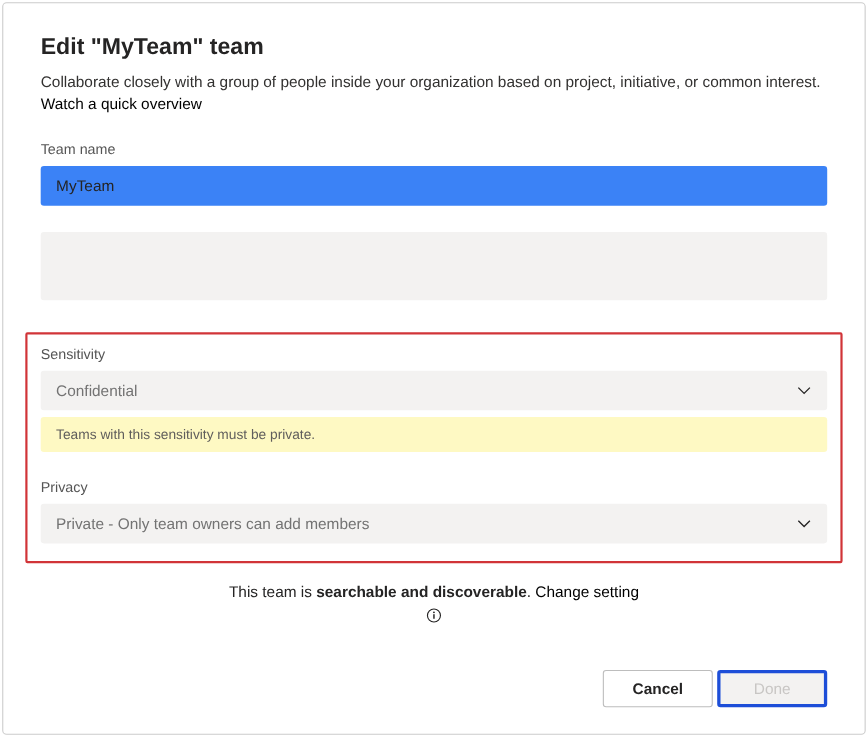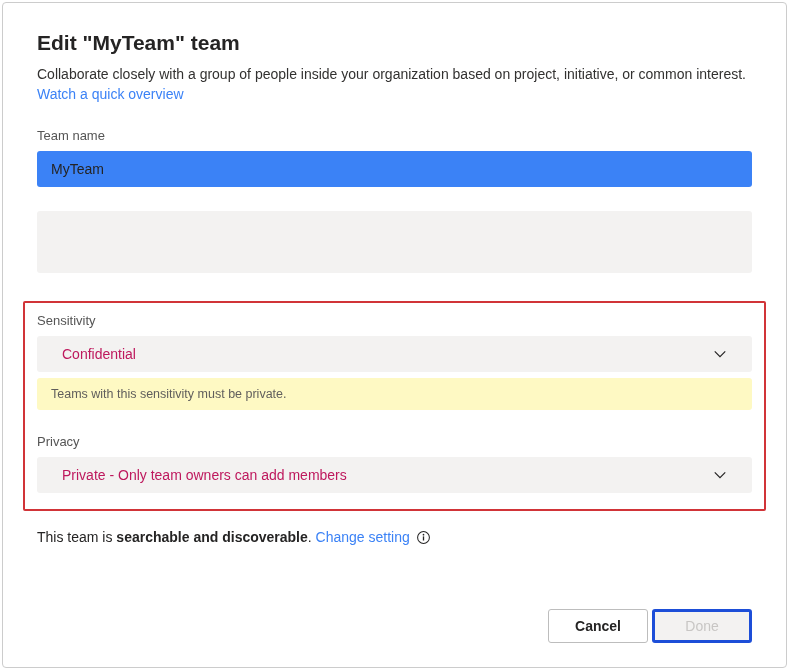--- a/index.html
+++ b/index.html
@@ -26,21 +26,21 @@
       color: #252424;
       margin-bottom: 10px;
     }
     .dialog-subtitle {
       font-size: 14px;
       color: #323130;
       line-height: 1.4;
       margin-bottom: 24px;
     }
     .link {
-      color: #3b82f6;
+      color: #000000;
       text-decoration: none;
       cursor: pointer;
     }
     .form-group {
       margin-bottom: 24px;
     }
     .field-label {
       font-size: 13px;
       color: #555;
       margin-bottom: 8px;
@@ -78,23 +78,23 @@
       margin-bottom: 18px;
     }
     .highlight-box .form-group:last-child {
       margin-bottom: 0;
     }
     .select-field {
       width: 100%;
       background: #f3f2f1;
       border: none;
       border-radius: 3px;
-      padding: 10px 25px;
-      font-size: 14px;
-      color: #be185d;
+      padding: 10px 14px;
+      font-size: 14px;
+      color: #737373;
       display: flex;
       align-items: center;
       justify-content: space-between;
       cursor: pointer;
     }
     .chevron {
       width: 14px;
       height: 14px;
       flex-shrink: 0;
     }
@@ -107,20 +107,21 @@
       color: #605e5c;
       margin-top: 6px;
     }
     .discover-line {
       font-size: 14px;
       color: #252424;
       margin-top: 6px;
       display: flex;
       align-items: center;
       gap: 6px;
+      flex-direction: column;
     }
     .discover-line .bold { font-weight: 700; }
     .info-icon {
       width: 15px;
       height: 15px;
       display: inline-flex;
       align-items: center;
       justify-content: center;
     }
     .footer {

